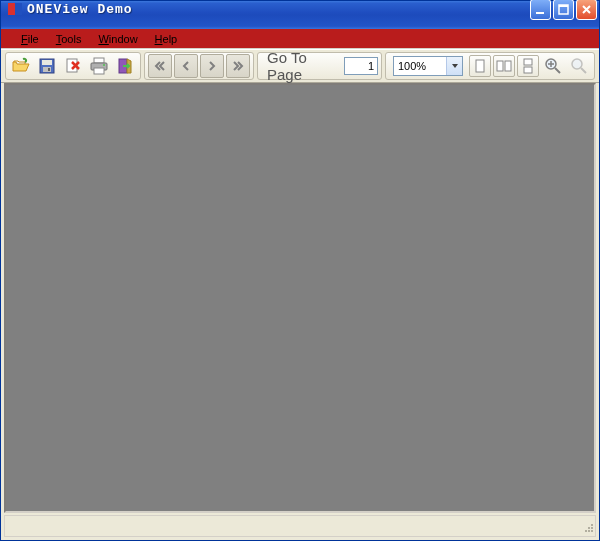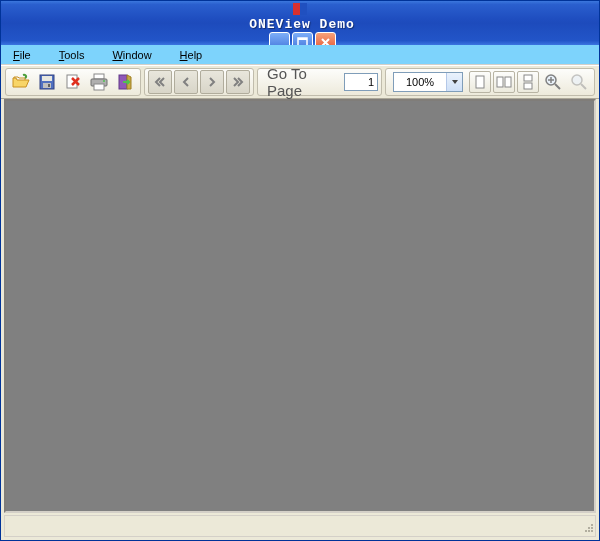--- a/index.html
+++ b/index.html
@@ -14,55 +14,54 @@
   }
   .window {
     width: 600px;
     height: 541px;
     border: 1px solid #003399;
     background: #ece9d8;
     display: flex;
     flex-direction: column;
   }
   .titlebar {
-    height: 44px;
+    height: 28px;
     background: linear-gradient(to bottom, #3b77dd 0%, #2a5fce 8%, #1f4ec0 40%, #1d4bbc 50%, #2255c8 90%, #3a74e0 100%);
     display: flex;
     align-items: center;
     padding: 0 2px 12px 6px;
     color: #fff;
     font-weight: bold;
     font-size: 13px;
     font-family: "Trebuchet MS", Tahoma, sans-serif;
-    flex-direction: column;
   }
   .titlebar .app-icon {
     width: 16px; height: 16px;
     margin-right: 4px;
     display: flex; align-items: center; justify-content: center;
   }
   .titlebar .title-text { flex: 1; text-shadow: 1px 1px 1px rgba(0,0,0,0.4); letter-spacing: 1px; font-family: "Courier New", monospace; font-weight: bold; }
   .win-controls { display: flex; gap: 2px; }
   .win-btn {
     width: 21px; height: 21px;
     border-radius: 3px;
     border: 1px solid #fff;
     display: flex; align-items: center; justify-content: center;
     cursor: pointer;
   }
   .win-btn.min, .win-btn.max { background: linear-gradient(to bottom, #7eaef8, #3b6fd8); }
   .win-btn.close { background: linear-gradient(to bottom, #f7a27a, #e24d2c); }
   .win-btn svg { display: block; }
   .menubar {
     height: 20px;
-    background: #7dd3fc;
-    display: flex;
-    align-items: center;
-    padding: 0 6px;
-    gap: 16px;
+    background: #b91c1c;
+    display: flex;
+    align-items: center;
+    padding: 0 14px;
+    gap: 5px;
     border-bottom: 1px solid #d4d0c8;
   }
   .menu-item {
     padding: 1px 6px;
     cursor: pointer;
   }
   .menu-item span.u { text-decoration: underline; }
   .toolbar-row {
     height: 34px;
     background: #ece9d8;
@@ -111,21 +110,20 @@
     font-family: Tahoma, sans-serif;
   }
   .zoom-select {
     display: flex; align-items: center;
     border: 1px solid #7f9db9;
     background: #fff;
     height: 20px;
     width: 70px;
     margin: 0 4px;
     cursor: pointer;
-    text-align: center;
   }
   .zoom-select .zv { flex:1; padding: 0 4px; font-size: 11px; }
   .zoom-select .za {
     width: 16px; height: 18px;
     background: linear-gradient(to bottom,#eaf2fc,#cfe0f7);
     border-left: 1px solid #b4c8e8;
     display:flex;align-items:center;justify-content:center;
   }
   .page-btn {
     width: 22px; height: 22px;

